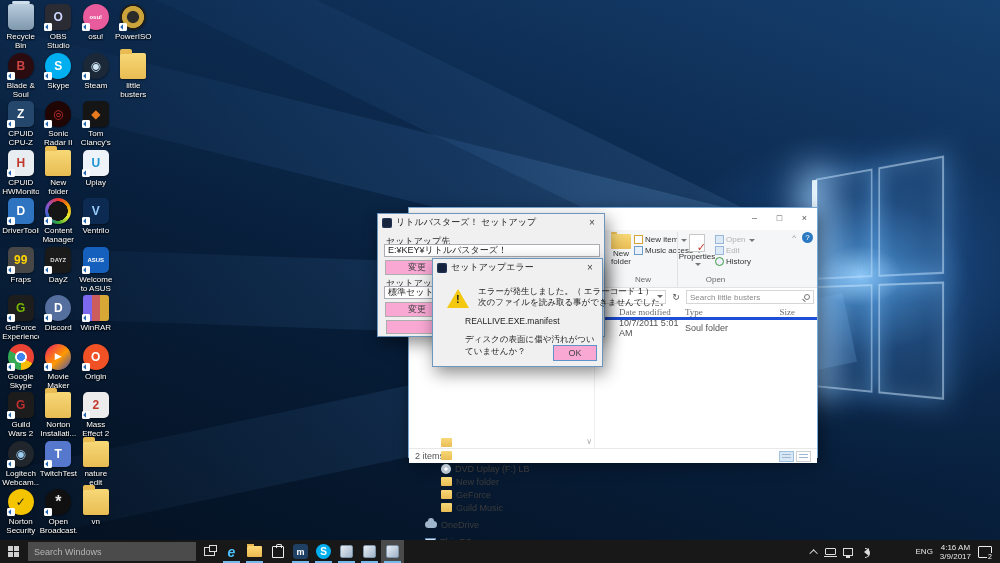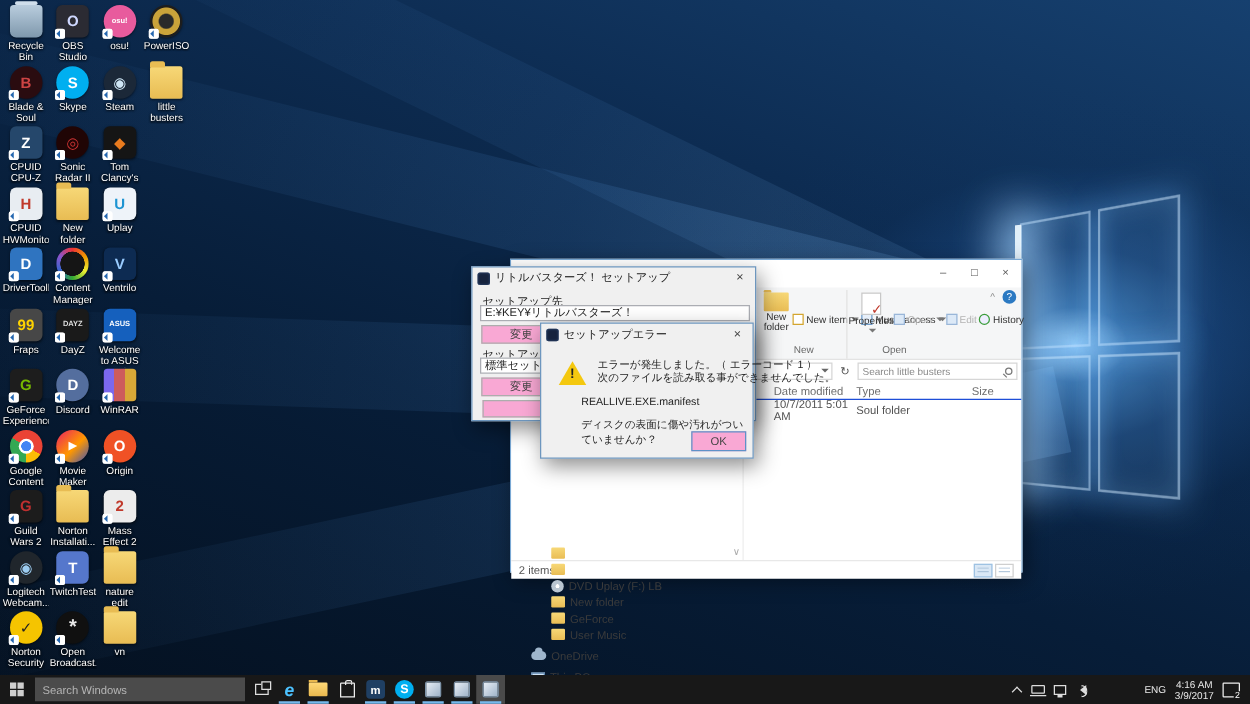--- a/index.html
+++ b/index.html
@@ -71,21 +71,21 @@
     color:#555; font-size:9px; cursor:pointer; }
   .ribbon { position:relative; height:58px; background:#f5f6f7; border-bottom:1px solid #e3e3e3; }
   .rgroup { position:absolute; top:2px; bottom:0; display:flex; flex-direction:column; }
   .rg1 { left:202px; width:64px; }
   .rg2 { left:268px; width:72px; border-left:1px solid #e2e2e2; padding-left:4px; }
   .rg3 { left:344px; width:66px; border-left:1px solid #e2e2e2; padding-left:4px; }
   .rg-body { flex:1; display:flex; gap:3px; }
   .rg-label { height:12px; text-align:center; font-size:8px; color:#6a6a6a; }
   .bigbtn { width:30px; display:flex; flex-direction:column; align-items:center; padding-top:2px; cursor:pointer; }
   .bigbtn .cap { font-size:8px; line-height:8px; text-align:center; color:#333; margin-top:1px; }
-  .smalls { display:flex; justify-content:flex-start; gap:2px; padding-top:3px; }
+  .smalls { display:flex; flex-direction:column; justify-content:flex-start; gap:2px; padding-top:3px; }
   .sbtn { display:flex; align-items:center; gap:2px; font-size:8px; color:#333; white-space:nowrap; cursor:pointer; }
   .sbtn.gray { color:#b3b3b3; }
   .dd::after { content:""; display:inline-block; margin-left:1px; border:3px solid transparent; border-top-color:#777; transform:translateY(2px); }
   .ic-folder { width:13px; height:10px; background:linear-gradient(180deg,#f7d877,#e9bd55); border-radius:1px; position:relative; flex:none; }
   .ic-folder::before { content:""; position:absolute; top:-2px; left:0; width:6px; height:2px; background:#e9bd55; border-radius:1px 1px 0 0; }
   .ic-folder.big { width:20px; height:15px; }
   .ic-props { width:16px; height:18px; background:#fff; border:1px solid #c8c8c8; position:relative; }
   .ic-props::after { content:"✓"; position:absolute; right:-2px; bottom:-3px; color:#c0392b; font-size:11px; font-weight:bold; }
   .mini { width:9px; height:9px; flex:none; border:1px solid #9ab6d8; background:#dce9f7; }
   .mini.grid { background:linear-gradient(#3b78c3 50%,transparent 50%),linear-gradient(90deg,#3b78c3 50%,#dce9f7 50%); background-size:4px 4px; }
@@ -110,21 +110,21 @@
   .titem { display:flex; align-items:center; gap:4px; height:13px; padding-left:32px; font-size:9px; color:#3b3b3b; cursor:pointer; white-space:nowrap; }
   .titem.root { padding-left:16px; }
   .titem.gap { margin-top:4px; }
   .tico-folder { width:11px; height:9px; background:linear-gradient(180deg,#f7d877,#e9bd55); border-radius:1px; flex:none; }
   .tico-disc { width:10px; height:10px; border-radius:50%; background:radial-gradient(circle,#fff 0 20%,#b9c6d2 25% 80%,#8fa0af 85%); flex:none; }
   .tico-cloud { width:12px; height:7px; background:#9fb6cc; border-radius:5px; position:relative; flex:none; }
   .tico-cloud::before { content:""; position:absolute; left:3px; top:-3px; width:6px; height:6px; border-radius:50%; background:#9fb6cc; }
   .tico-pc { width:11px; height:8px; border:1px solid #5f87b0; background:#cfe3f5; flex:none; }
   .treescroll { position:absolute; right:2px; bottom:2px; color:#aaa; font-size:8px; }
   .flist { flex:1; position:relative; font-size:9px; color:#535353; }
-  .fhead { display:flex; height:14px; align-items:center; color:#6d6d6d; border-bottom:1px solid #1d4ed8; padding-left:24px; }
+  .fhead { display:flex; height:14px; align-items:center; color:#6d6d6d; border-bottom:3px solid #1d4ed8; padding-left:24px;font-family:Liberation Serif, serif; }
   .c-date { width:66px; } .c-type { width:60px; } .c-size { width:56px; text-align:right; padding-right:6px; }
   .frow { display:flex; height:15px; align-items:center; padding-left:24px; cursor:pointer; }
   .statusbar { height:15px; border-top:1px solid #e8e8e8; display:flex; align-items:center; padding:0 6px; font-size:9px; color:#555; background:#fff; }
   .statusbar .sp { flex:1; }
   .viewbtn { width:15px; height:11px; border:1px solid #cfcfcf; margin-left:2px; background:#fff; position:relative; cursor:pointer; }
   .viewbtn.sel { background:#d9e7f5; border-color:#9ec2e2; }
   .viewbtn::after { content:""; position:absolute; inset:2px; background:linear-gradient(#9db8d2 1px,transparent 1px); background-size:100% 3px; }
 
   
   .setup { left:377px; top:213px; width:228px; height:124px; z-index:3; }
@@ -240,21 +240,21 @@
   <div class="dicon">
       <div class="tile shortcut" style="--bg:#1d1d1d;--fg:#76b900">
         <span class="g">G</span>
       </div>
       <div class="dlabel">GeForce Experience</div>
     </div>
   <div class="dicon">
       <div class="tile circ t-chrome shortcut">
         <span class="g"></span>
       </div>
-      <div class="dlabel">Google Content</div>
+      <div class="dlabel">Google Skype</div>
     </div>
   <div class="dicon">
       <div class="tile shortcut" style="--bg:#1c1c1c;--fg:#c03030">
         <span class="g">G</span>
       </div>
       <div class="dlabel">Guild Wars 2</div>
     </div>
   <div class="dicon">
       <div class="tile circ shortcut" style="--bg:#20262c;--fg:#9cccf0">
         <span class="g">◉</span>
@@ -497,21 +497,21 @@
       <div class="titem">
           <span class="tico-folder"></span>
           <span>New folder</span>
         </div>
       <div class="titem">
           <span class="tico-folder"></span>
           <span>GeForce</span>
         </div>
       <div class="titem">
           <span class="tico-folder"></span>
-          <span>User Music</span>
+          <span>Guild Music</span>
         </div>
       <div class="titem root gap">
           <span class="tico-cloud"></span>
           <span>OneDrive</span>
         </div>
       <div class="titem root gap">
           <span class="tico-pc"></span>
           <span>This PC</span>
         </div>
       <div class="treescroll">∨</div>

